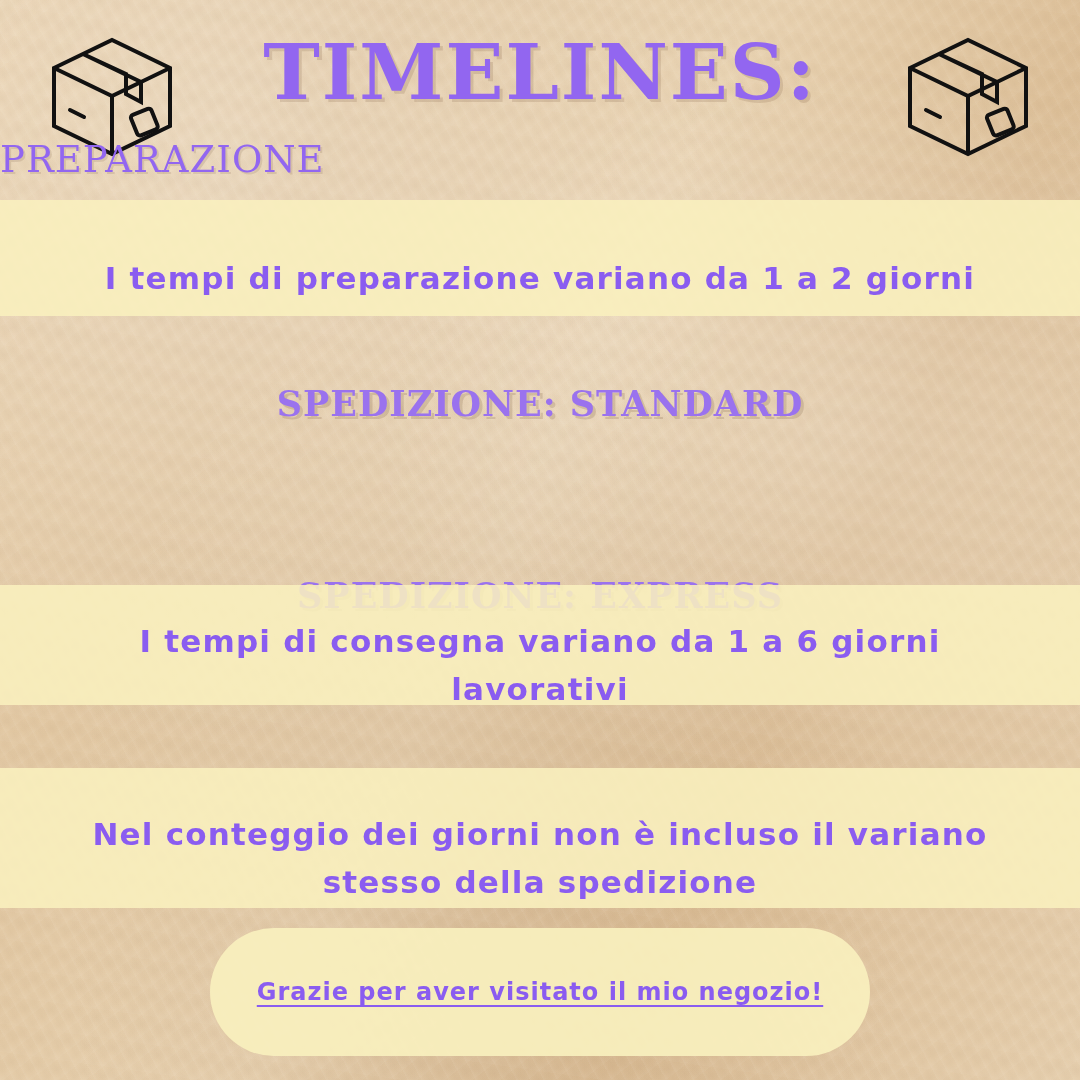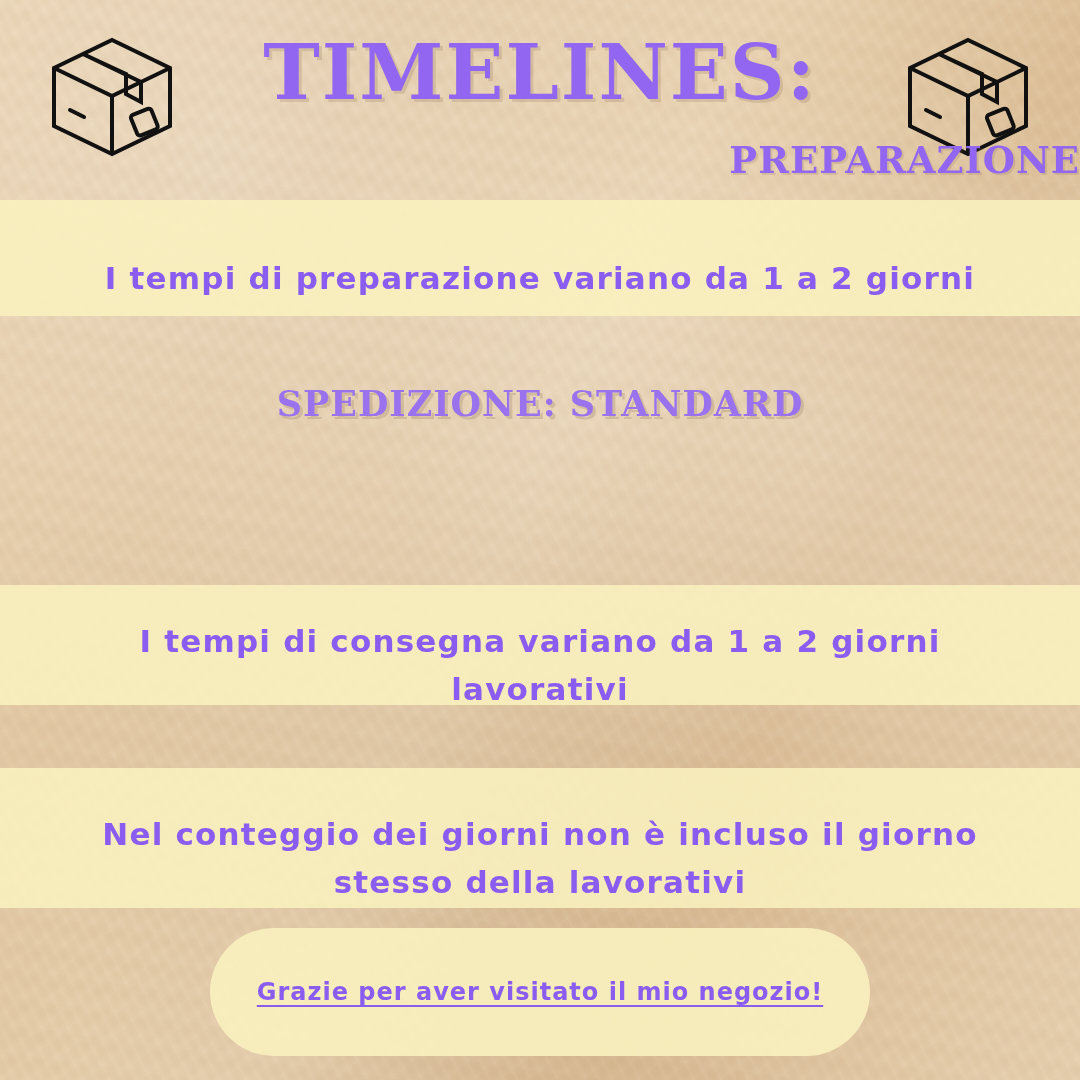--- a/index.html
+++ b/index.html
@@ -66,23 +66,23 @@
     font-size: 76px;
     letter-spacing: 2px;
     color: #9266f0;
     text-shadow: 3px 3px 0 rgba(120,90,60,0.18);
   }
   .subtitle {
     position: absolute;
     top: 138px;
     left: 0;
     width: 1080px;
-    text-align: right;
+    text-align: left;
     font-family: "DejaVu Serif", serif;
-    font-weight: 700;
+    font-weight: 400;
     font-size: 37px;
     letter-spacing: 1px;
     color: #9266f0;
     text-shadow: 2px 2px 0 rgba(120,90,60,0.16);
   }
 
   .body-text {
     width: 100%;
     text-align: center;
     font-family: "DejaVu Sans", sans-serif;
@@ -174,27 +174,28 @@
     <div class="subtitle">PREPARAZIONE</div>
   </div>
 
   <div class="band" style="top:200px; height:116px;">
     <div class="body-text">I tempi di preparazione variano da 1 a 2 giorni</div>
   </div>
 
   <div class="section-head" style="top:336px;">SPEDIZIONE: STANDARD</div>
 
 
+  <div class="section-head" style="top:528px;">SPEDIZIONE: EXPRESS</div>
 
   <div class="band" style="top:585px; height:120px;">
-    <div class="body-text">I tempi di consegna variano da 1 a 2 giorni lavorativi</div>
+    <div class="body-text">I tempi di consegna variano da 1 a 6 giorni lavorativi</div>
   </div>
 
 
   <div class="band" style="top:768px; height:140px;">
-    <div class="body-text">Nel conteggio dei giorni non è incluso il giorno stesso della lavorativi</div>
+    <div class="body-text">Nel conteggio dei giorni non è incluso il variano stesso della spedizione</div>
   </div>
 
   <div class="thanks-pill">
     <span class="thanks-text">Grazie per aver visitato il mio negozio!</span>
   </div>
 
 </div>
 
 </body></html>

